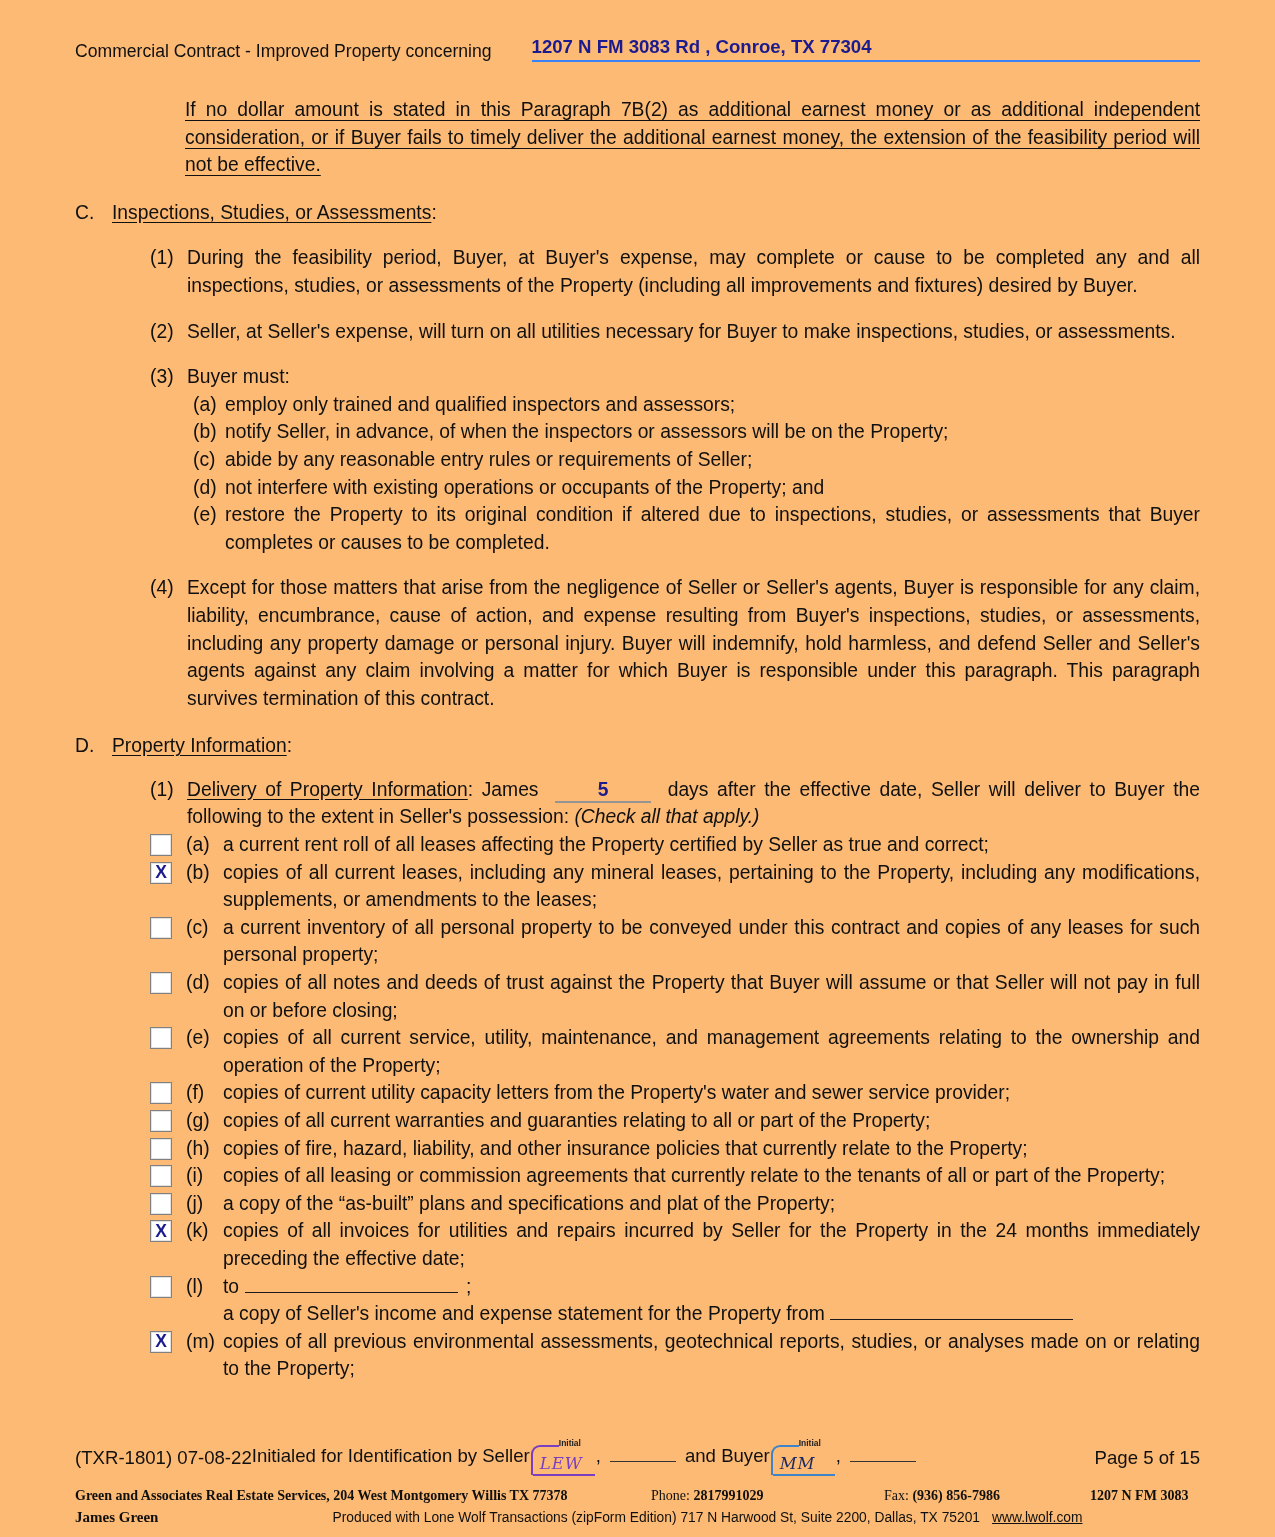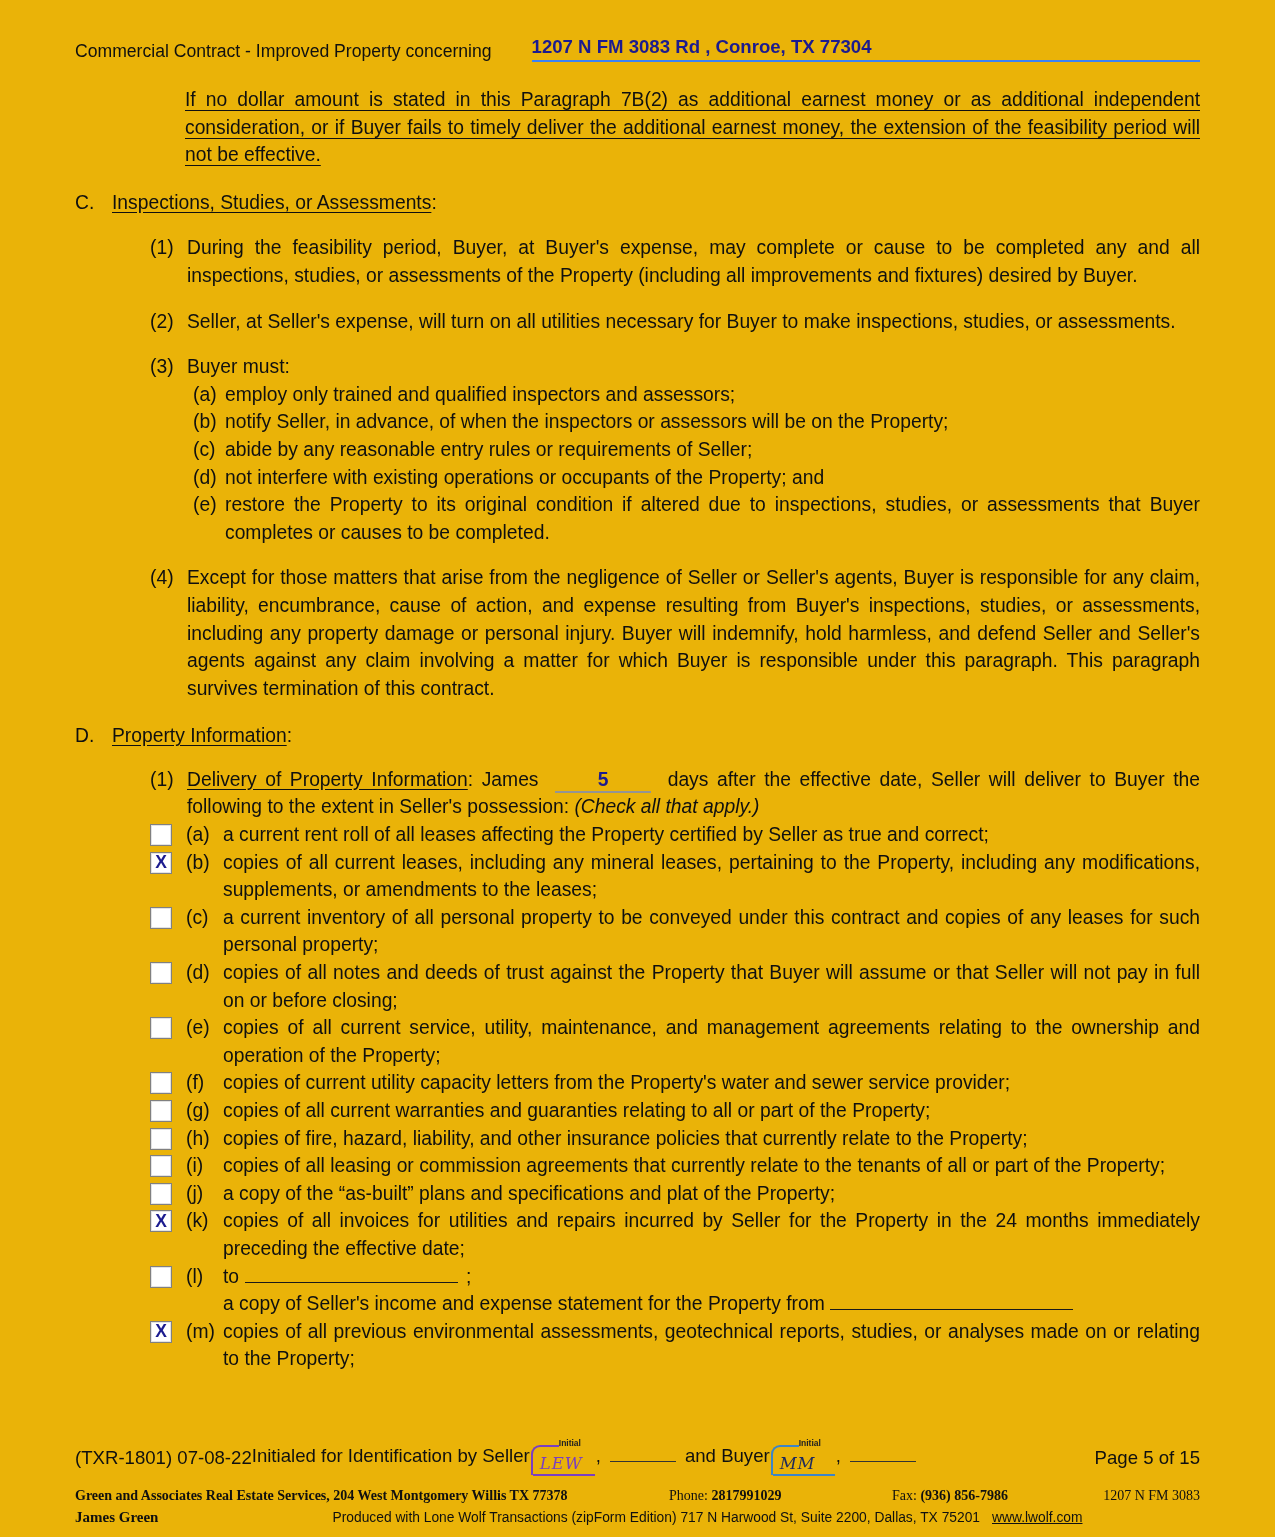--- a/index.html
+++ b/index.html
@@ -1,21 +1,21 @@
 <!DOCTYPE html>
 <html style="--accent-navy: #1b1b8f; --seller-purple: #7a3fc1; --buyer-blue: #3d85c8;"><head>
 <meta charset="utf-8">
 <style>
   html,body { margin:0; padding:0; background:#fff; }
   .page {
     position:relative;
     width:1275px; height:1537px;
     box-sizing:border-box;
     padding:36px 75px 0 75px;
-    background:#eab308;
+    background:#fdba74;
     font-family:"Liberation Sans", sans-serif;
     font-size:19.3px;
     line-height:27.6px;
     color:#101010;
     overflow:hidden;
   }
   .u { text-decoration:underline; text-underline-offset:3px; }
   .it { font-style:italic; }
   .just { text-align:justify; }
 
@@ -25,21 +25,21 @@
   .hdr-addr {
     flex:1; margin-left:40px; padding-bottom:2px;
     font-weight:bold; font-size:18.6px;
     color:var(--accent-navy,#1b1b8f);
     border-bottom:2px solid #3b82f6;
     white-space:nowrap;
   }
 
   
   .intro {
-    margin:24px 0 0 110px;
+    margin:34px 0 0 110px;
     text-align:justify;
     text-decoration:underline;
     text-underline-offset:4px;
   }
 
   
   .sec { display:flex; margin-top:20px; }
   .sec-letter { width:37px; flex-shrink:0; }
 
   
@@ -114,22 +114,22 @@
   .seller { --c:var(--seller-purple,#7a3fc1); }
   .seller .init-sig { color:var(--seller-purple,#7a3fc1); }
   .buyer { --c:var(--buyer-blue,#3d85c8); }
   .buyer .init-sig { color:#1d2a5e; }
   .small-blank { width:66px; margin:0 9px; border-bottom:1.7px solid #333; }
 
   .f2 { display:flex; align-items:baseline; margin-top:10px;
         font-family:"Liberation Serif", serif; font-size:14px; line-height:19px; }
   .f2-brokerage { flex:1; font-weight:bold; }
   .f2-phone { width:185px; }
-  .f2-fax { width:175px; margin-left:38px; }
-  .f2-ref { width:110px; margin-left:23px; text-align:right; font-weight:normal; white-space:nowrap; }
+  .f2-fax { width:175px; margin-left:48px; }
+  .f2-ref { width:110px; margin-left:31px; font-weight:bold; white-space:nowrap; }
   .f2 b { font-weight:bold; }
 
   .f3 { display:flex; align-items:baseline; margin-top:3px; line-height:18px; }
   .f3-agent { font-family:"Liberation Serif", serif; font-weight:bold; font-size:15px; width:250px; }
   .f3-produced { flex:1; text-align:center; font-size:13.8px; }
   .f3-link { text-decoration:underline; margin-left:12px; color:#111; }
   .f3-spacer { width:110px; }
 </style>
 </head>
 <body>

